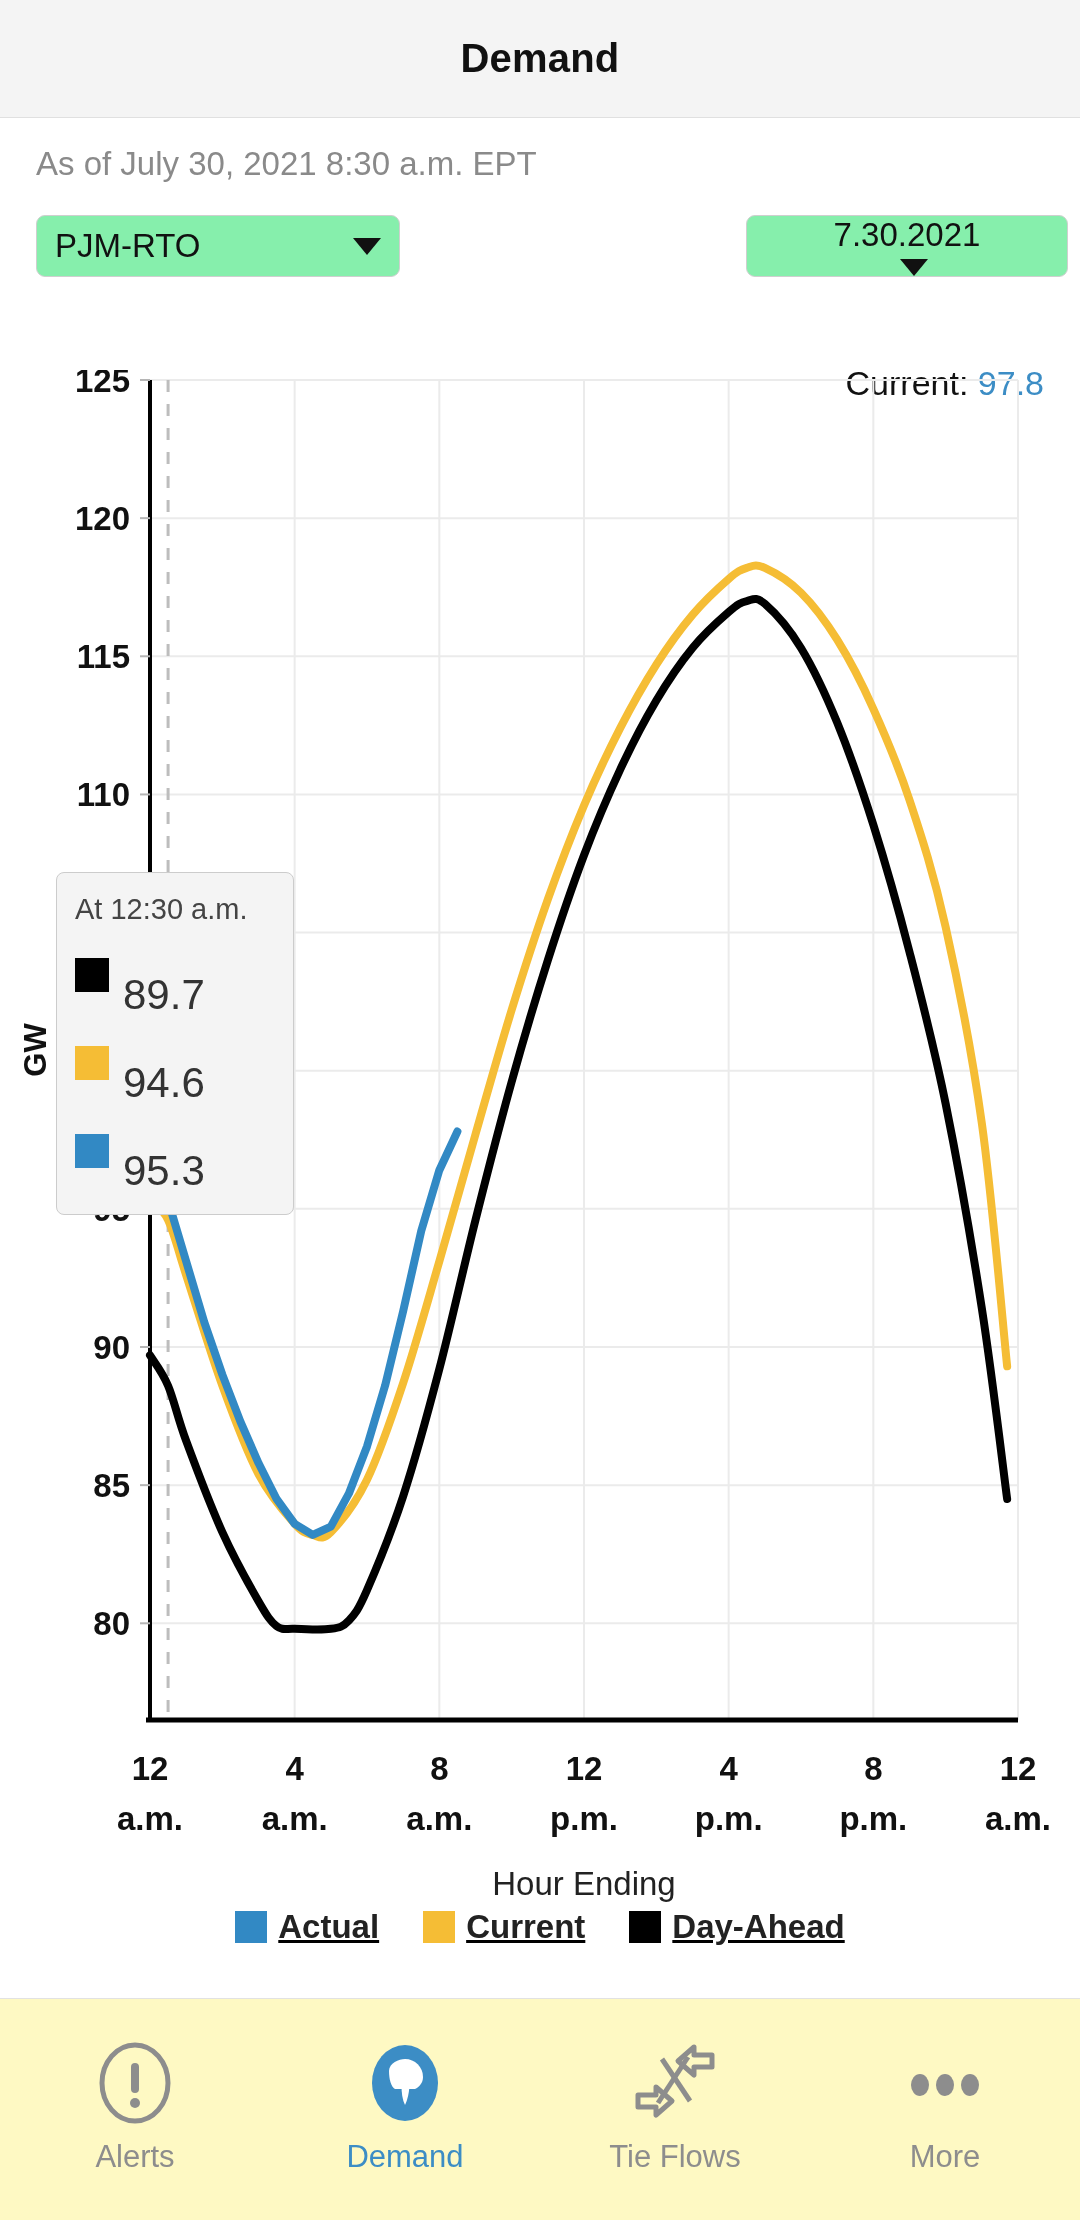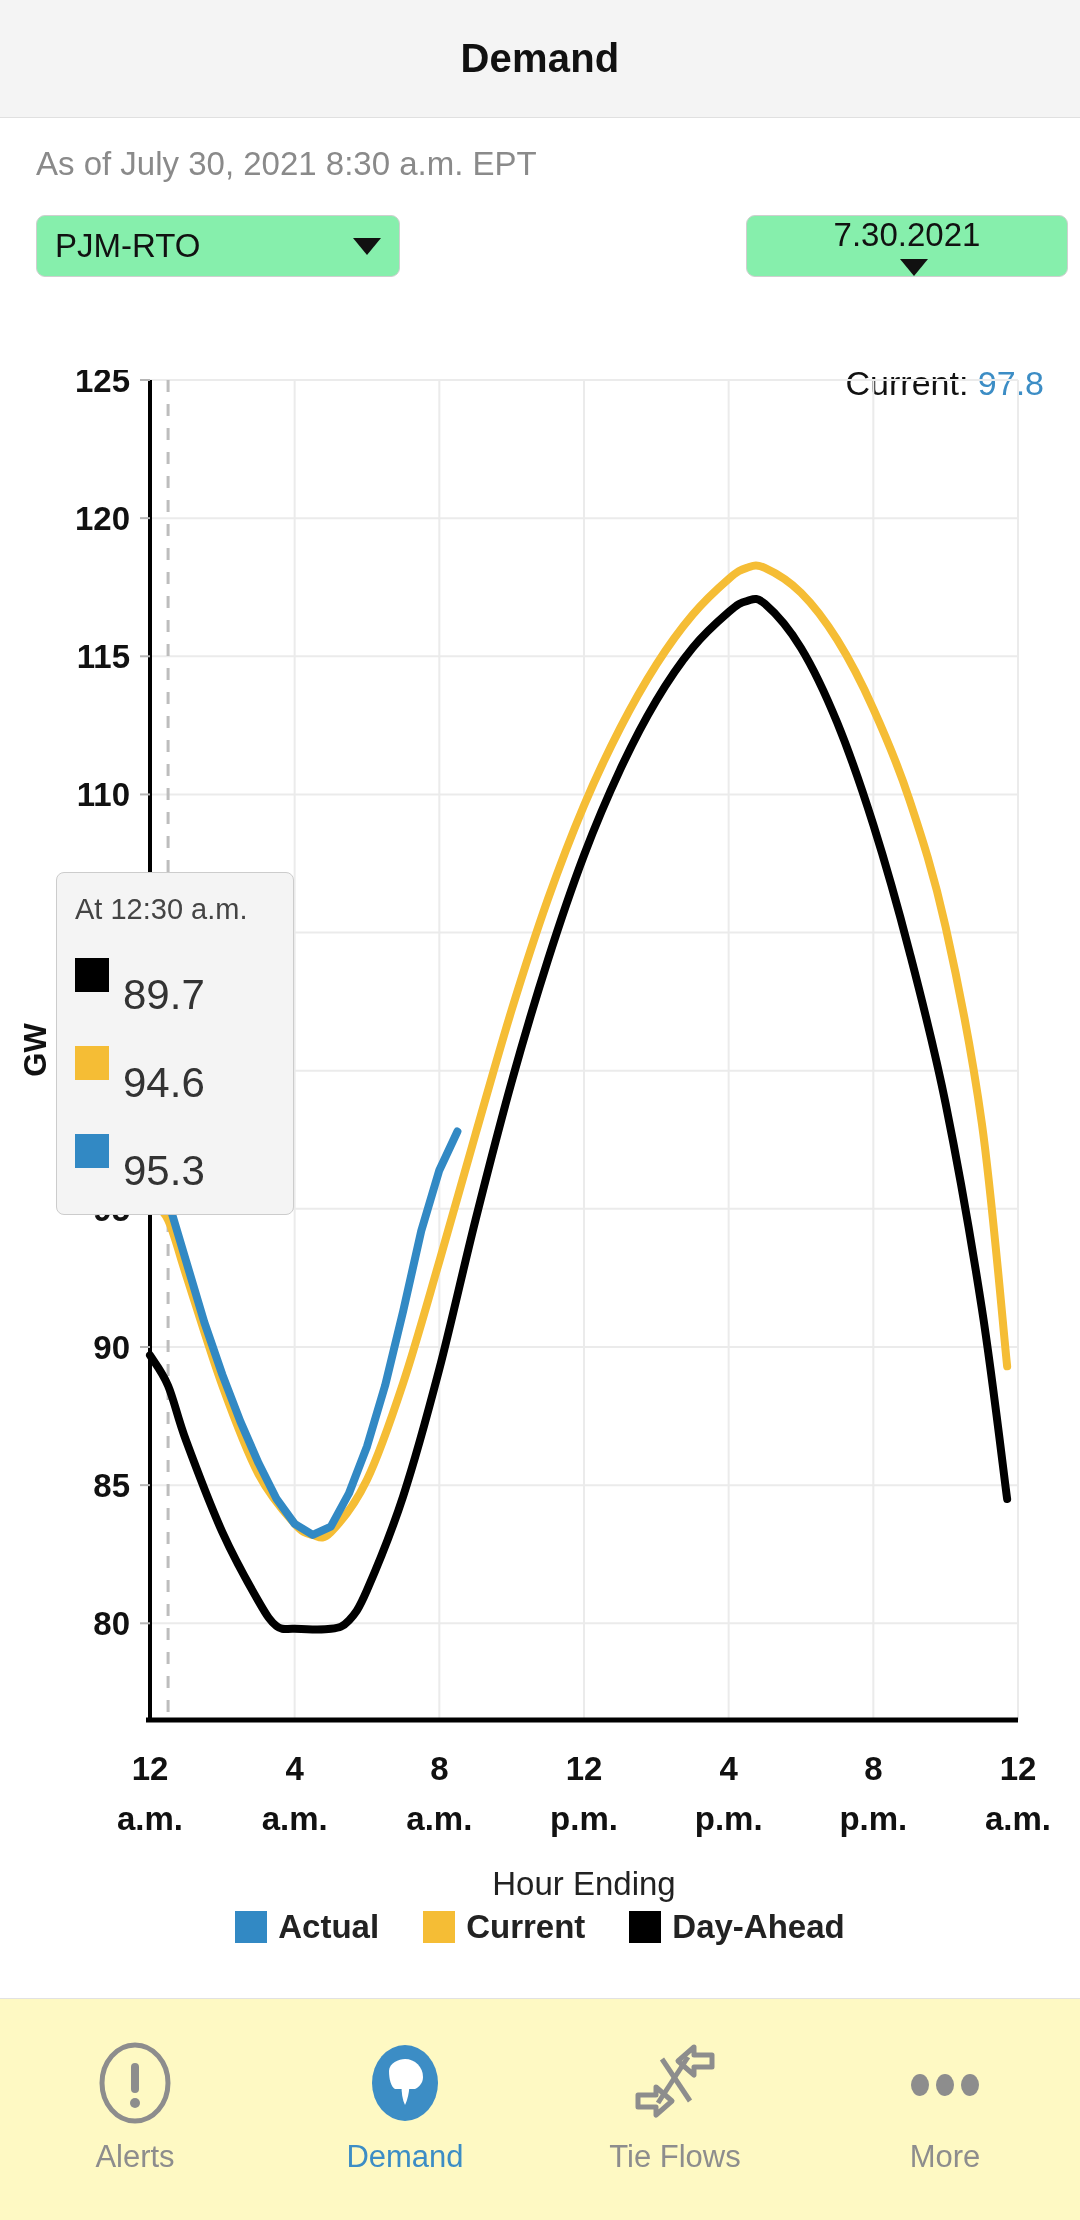--- a/index.html
+++ b/index.html
@@ -86,21 +86,21 @@
   #tooltip .tt-time { font-size:29px; color:#444; margin-bottom:8px; }
   .tt-row { display:flex; align-items:center; margin-top:6px; }
   .tt-swatch { width:34px; height:34px; flex:0 0 auto; margin-right:14px; }
   .tt-val { font-size:42px; color:#333; line-height:1;margin-top:40px; }
 
   
   #legend {
     position:absolute; left:0; top:1908px; width:1080px;
     display:flex; align-items:center; justify-content:center;
   }
-  .legend-item { display:flex; align-items:center; margin:0 22px; }
+  .legend-item { display:flex; align-items:center; margin:0 22px;text-decoration:underline; }
   .legend-swatch { width:32px; height:32px; margin-right:11px; flex:0 0 auto; }
   .legend-label { font-size:33px; font-weight:700; color:#222; }
 
   
   #bottomnav {
     position:absolute; left:0; bottom:0; width:1080px; height:222px;
     background:#fef9c3; border-top:1px solid #e2e2e2;
     display:flex; align-items:flex-start; justify-content:space-around;
     padding-top:42px;
   }

